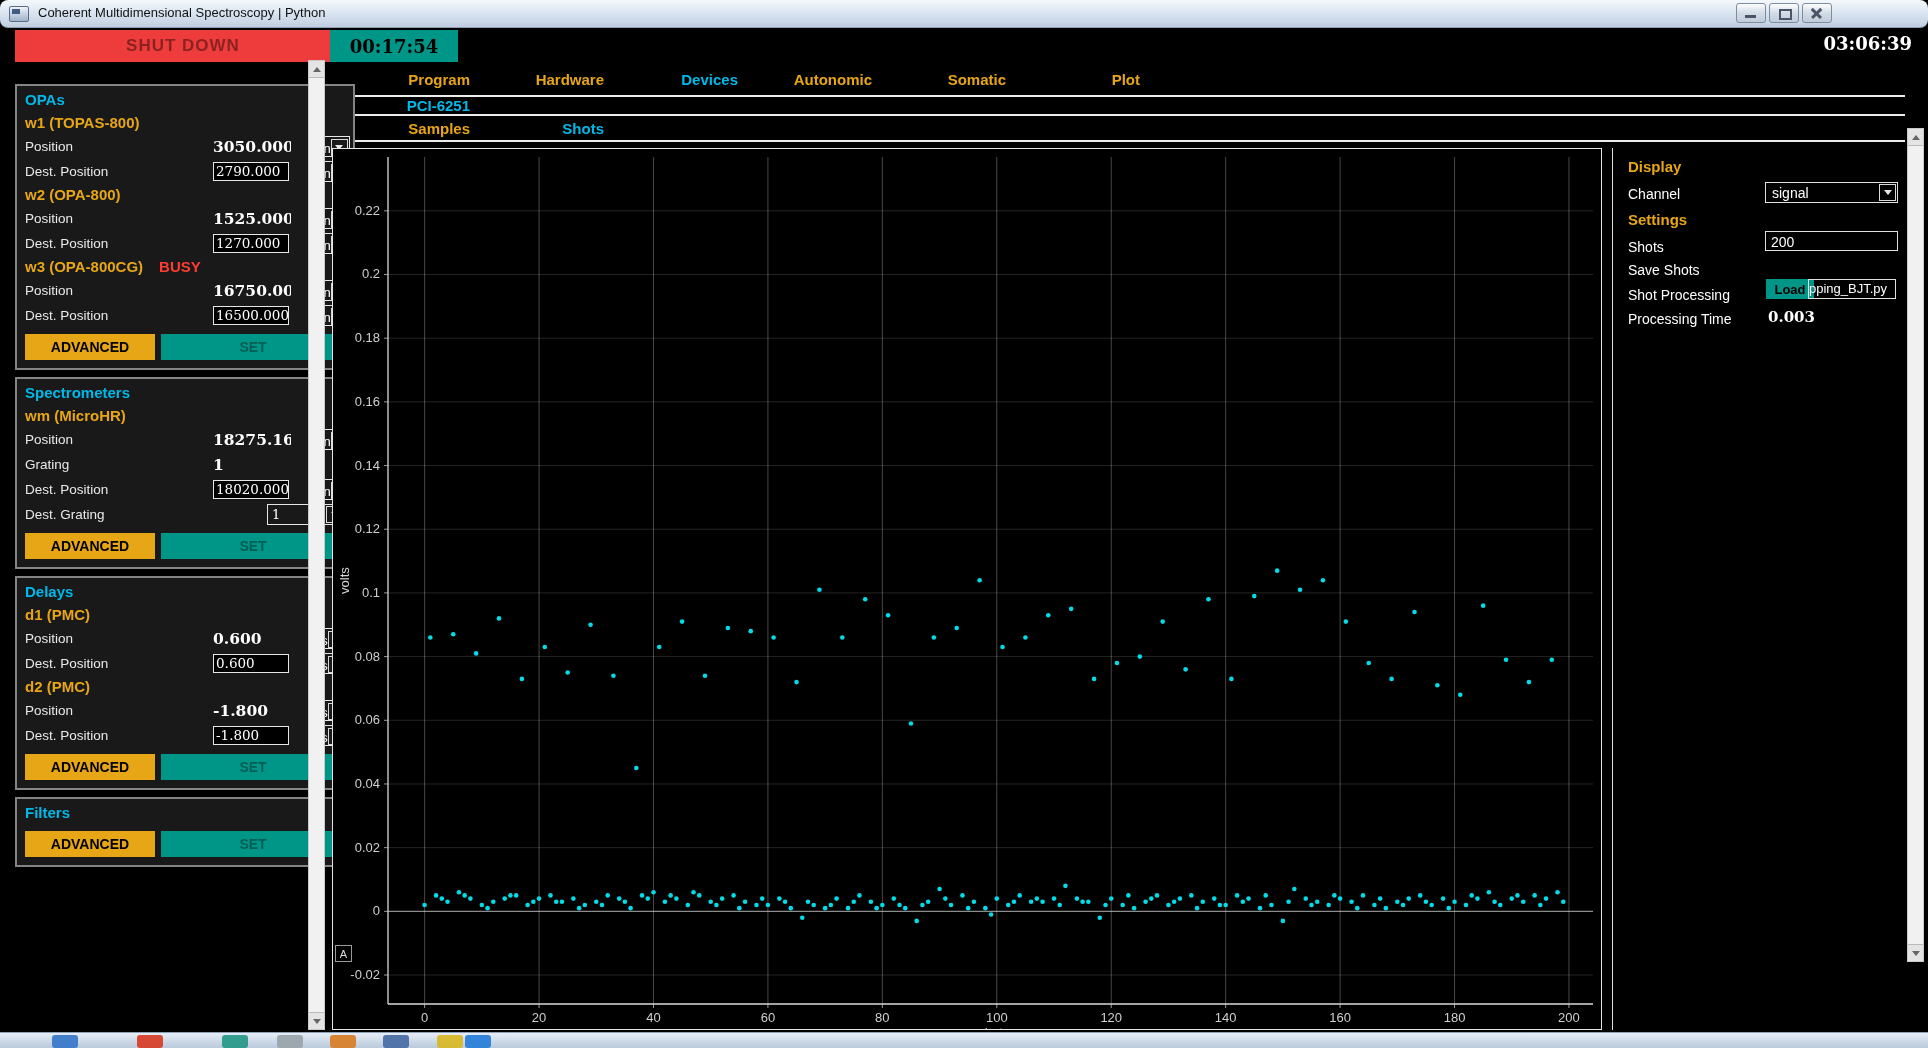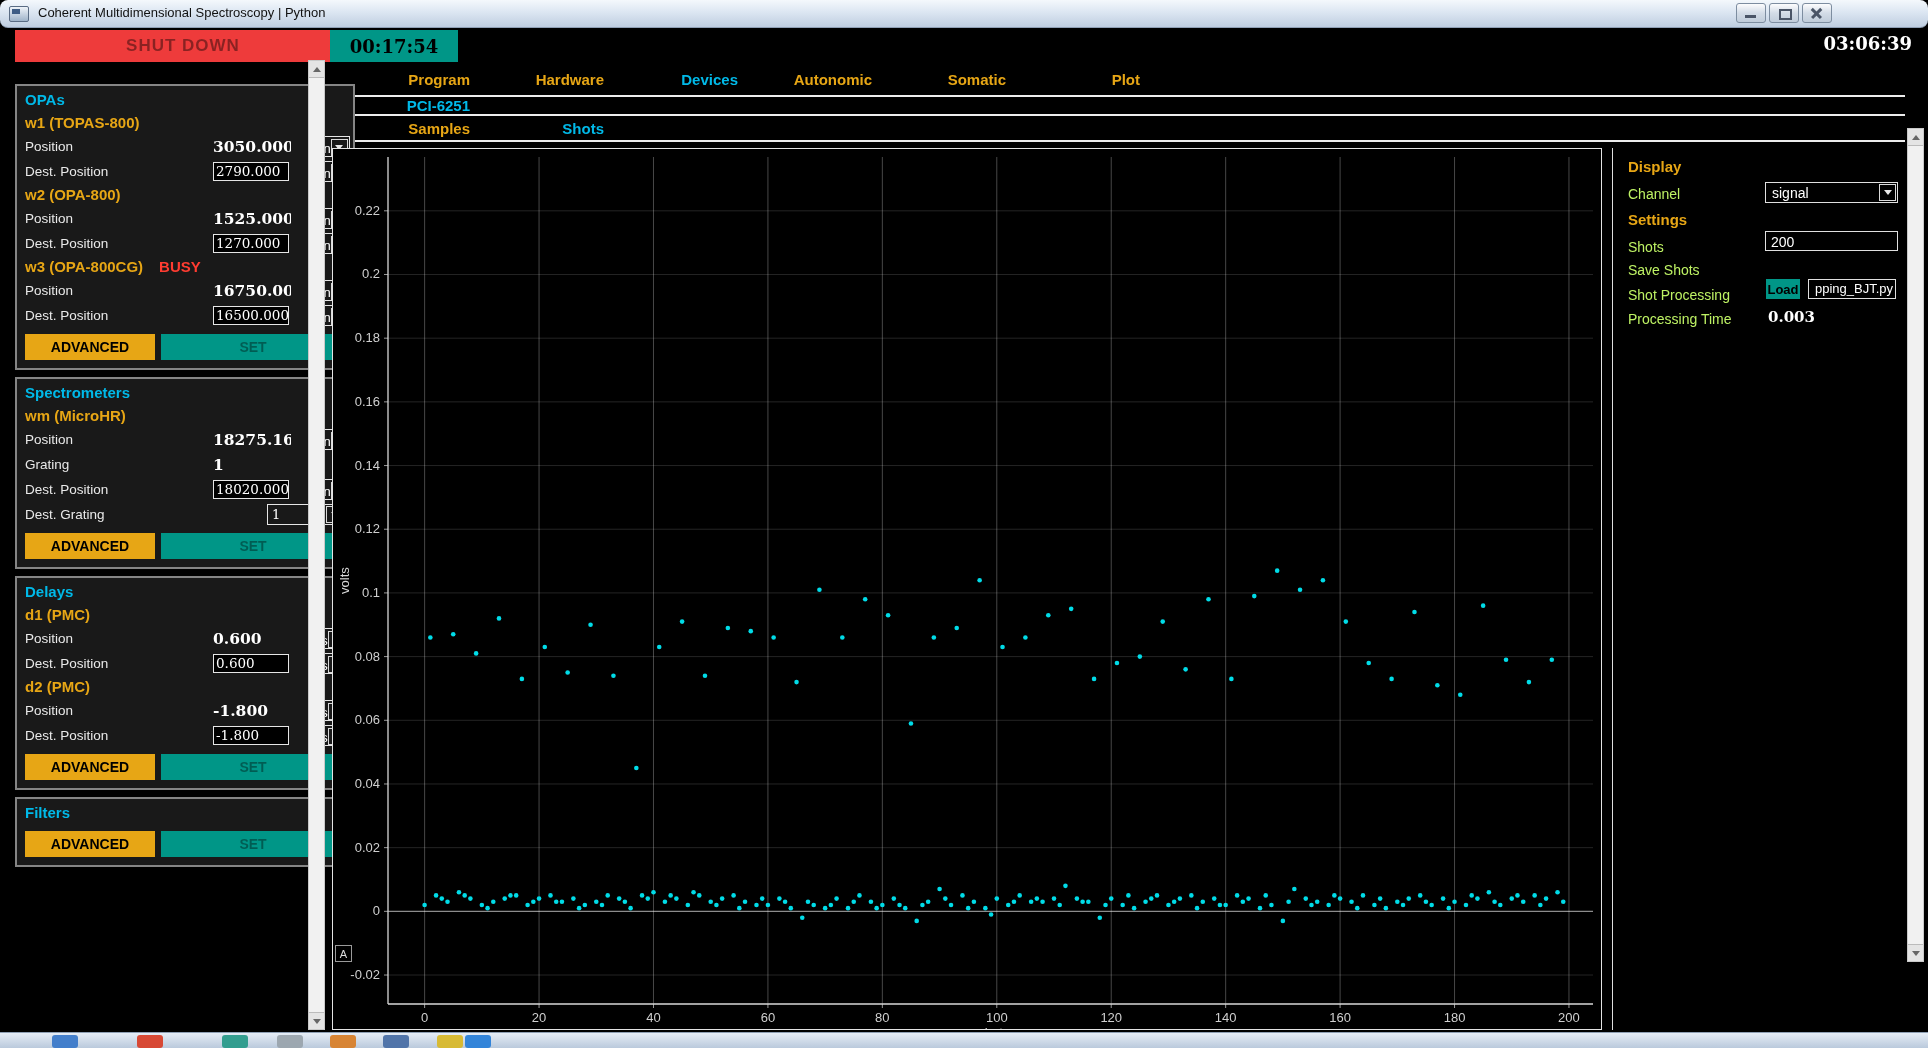--- a/index.html
+++ b/index.html
@@ -72,30 +72,30 @@
   .tri-down-d{width:0;height:0;border-left:4px solid transparent;border-right:4px solid transparent;
     border-top:5px solid #666;}
   
   .plotpanel{position:absolute;left:332px;top:148px;width:1268px;height:880px;
     border:1px solid #e4e4e4;background:#000;}
   .abtn{position:absolute;left:2px;top:796px;width:15px;height:15px;border:1px solid #9a9a9a;
     color:#ddd;font-size:11px;display:flex;align-items:center;justify-content:center;background:#000;}
   .rp-border{position:absolute;left:1612px;top:148px;width:1px;height:882px;background:#dedede;}
   
   .rp-h{position:absolute;color:var(--gold);font-weight:bold;font-size:15px;}
-  .rp-l{position:absolute;color:#bef264;font-size:14px;}
+  .rp-l{position:absolute;color:#ffffff;font-size:14px;}
   .rp-select{position:absolute;left:1765px;width:133px;height:21px;border:1.5px solid #e0e0e0;
     display:flex;align-items:center;box-sizing:border-box;}
   .rp-select .uv{flex:1;color:#fff;font-size:14px;padding-left:6px;}
   .rp-input{position:absolute;left:1765px;width:133px;height:20px;border:1.5px solid #e0e0e0;
     color:#fff;font-size:14px;padding-left:5px;line-height:20px;box-sizing:border-box;}
-  .loadbtn{position:absolute;left:1766px;top:279px;width:34px;height:20px;background:var(--teal);
+  .loadbtn{position:absolute;left:1766px;top:279px;width:48px;height:20px;background:var(--teal);
     color:#000;font-weight:bold;font-size:13px;display:flex;align-items:center;justify-content:center;}
   .filebox{position:absolute;left:1808px;top:279px;width:88px;height:20px;border:1.5px solid #e0e0e0;
-    color:#fff;font-size:13px;line-height:18px;text-align:right;white-space:nowrap;overflow:hidden;
+    color:#fff;font-size:13px;line-height:18px;text-align:left;white-space:nowrap;overflow:hidden;
     box-sizing:border-box;padding-right:2px;}
   .rp-val{position:absolute;color:#fff;font-family:"DejaVu Serif",serif;font-weight:bold;font-size:15px;}
   
   .taskbar{position:absolute;left:0;top:1032px;width:1928px;height:16px;
     background:linear-gradient(#e6edf6,#b7c7da);border-top:1px solid #8fa0b5;}
   .tb-icon{position:absolute;top:2px;width:26px;height:13px;border-radius:3px;opacity:0.95;}
 </style>
 </head>
 <body>
 

